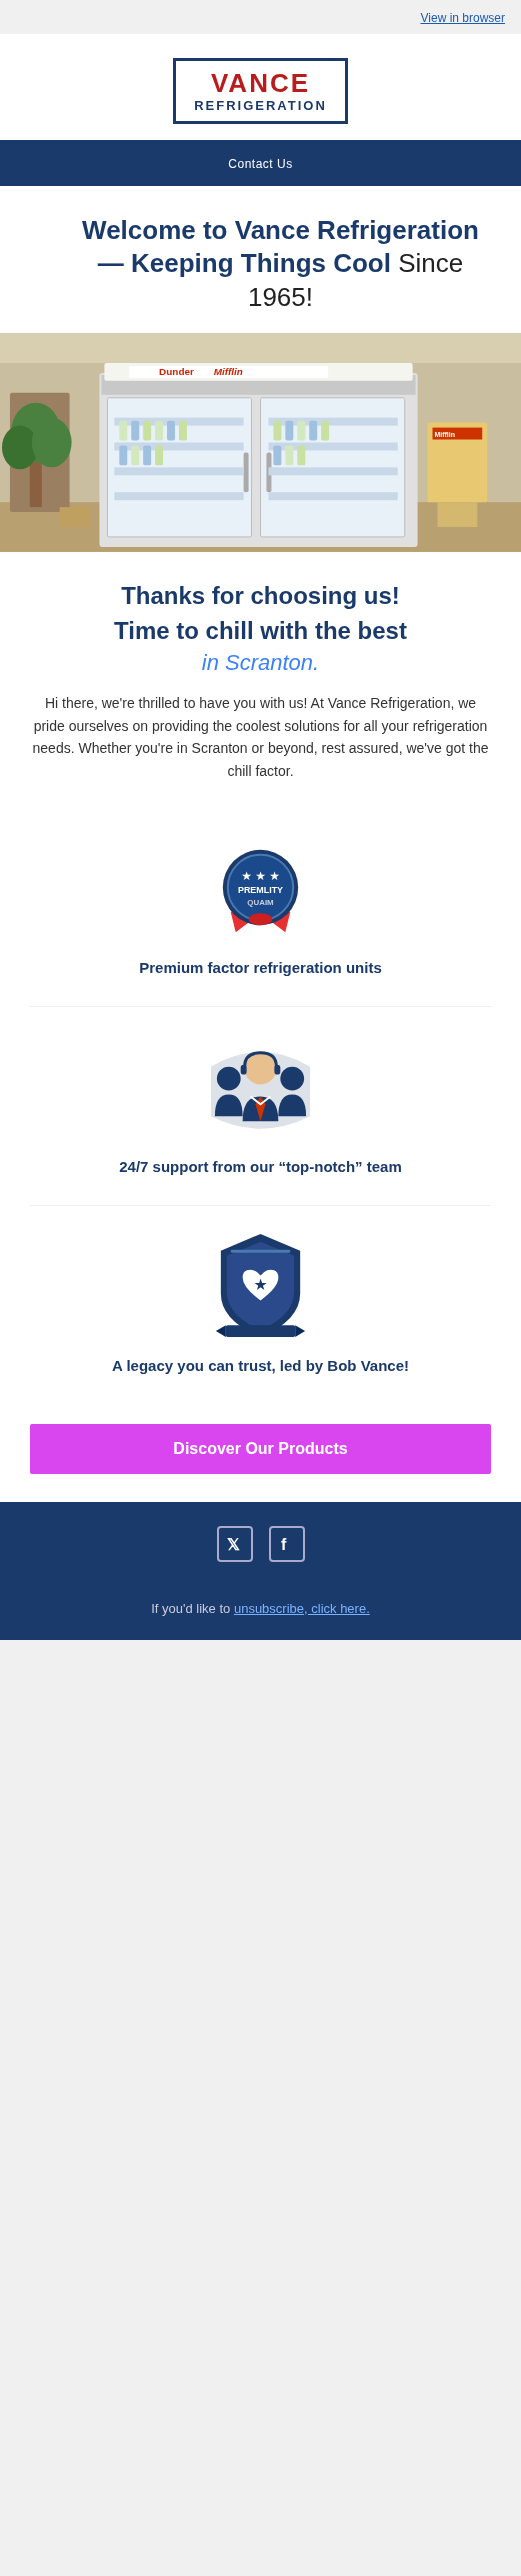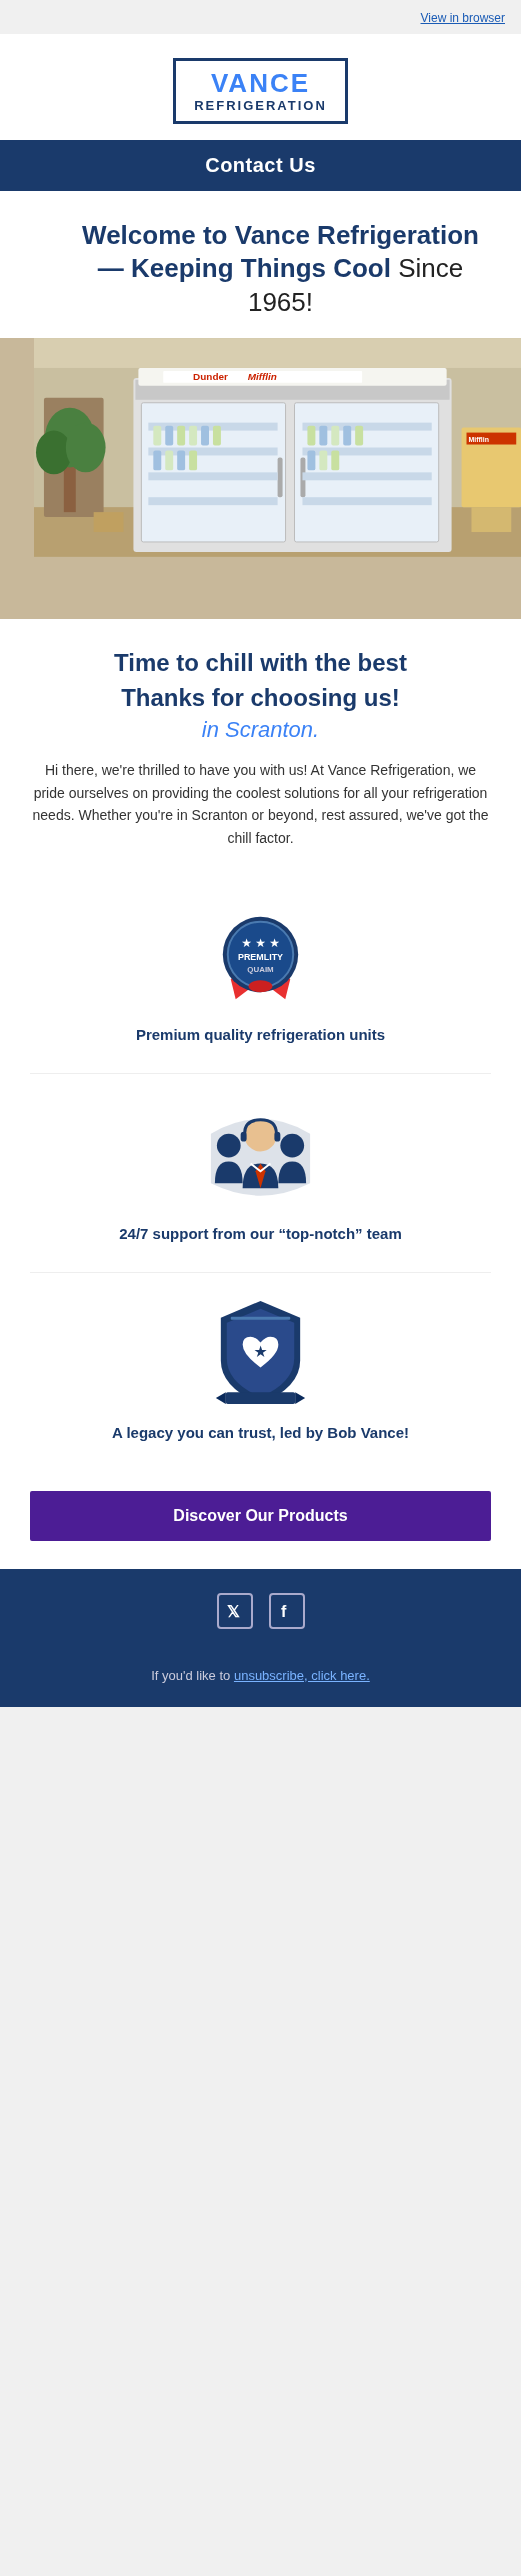--- a/index.html
+++ b/index.html
@@ -30,63 +30,62 @@
       background: #ffffff;
     }
     .logo-box {
       display: inline-block;
       border: 3px solid #1a3a6b;
       padding: 8px 18px;
     }
     .logo-box .logo-top {
       font-size: 26px;
       font-weight: 900;
-      color: #3b82f6;
+      color: #b91c1c;
       letter-spacing: 2px;
       line-height: 1.1;
     }
     .logo-box .logo-bottom {
       font-size: 13px;
       font-weight: 700;
       color: #1a3a6b;
       letter-spacing: 2px;
     }
     .contact-bar {
       background: #1a3a6b;
       text-align: center;
       padding: 14px 0;
     }
     .contact-bar span {
       color: #ffffff;
-      font-size: 20px;
-      font-weight: bold;
+      font-size: 12px;
+      font-weight: normal;
       letter-spacing: 0.5px;
     }
     .hero-text {
       text-align: center;
       padding: 28px 30px 18px;
       margin-left: 40px;
     }
     .hero-text h1 {
       font-size: 26px;
       color: #1a3a6b;
       font-weight: 900;
       line-height: 1.3;
     }
     .hero-text h1 .normal-weight {
       font-weight: 400;
       color: #222;
     }
     .hero-image {
       width: 100%;
-      height: 281px;
+      height: 219px;
       background: #c8b89a;
       overflow: hidden;
       position: relative;
-      padding-left: 34px;
     }
     .cta-section {
       text-align: center;
       padding: 28px 30px 10px;
     }
     .cta-section h2 {
       font-size: 24px;
       color: #1a3a6b;
       font-weight: 900;
       line-height: 1.3;
@@ -119,21 +118,21 @@
       color: #1a3a6b;
       margin-bottom: 20px;
     }
     .cta-button-section {
       padding: 20px 30px 28px;
       text-align: center;
     }
     .cta-button {
       display: block;
       width: 100%;
-      background: #4c1d95;
+      background: #d946ef;
       color: #fff;
       font-size: 16px;
       font-weight: bold;
       padding: 16px 0;
       text-align: center;
       border: none;
       cursor: pointer;
       border-radius: 2px;
     }
     .footer {
@@ -266,22 +265,22 @@
       <rect x="430" y="90" width="60" height="80" fill="#e8c870" rx="2"></rect>
       <rect x="435" y="95" width="50" height="12" fill="#cc3300"></rect>
       <text x="437" y="104" font-family="Arial" font-size="7" fill="#fff" font-weight="bold">Mifflin</text>
 
       <rect x="60" y="175" width="30" height="20" fill="#c0a060"></rect>
       <rect x="440" y="170" width="40" height="25" fill="#d4b870"></rect>
     </svg>
   </div>
 
   <div class="cta-section">
+    <h2>Thanks for choosing us!</h2>
     <h2>Time to chill with the best</h2>
-    <h2>Thanks for choosing us!</h2>
     <h3>in Scranton.</h3>
     <p>Hi there, we're thrilled to have you with us! At Vance Refrigeration, we pride ourselves on providing the coolest solutions for all your refrigeration needs. Whether you're in Scranton or beyond, rest assured, we've got the chill factor.</p>
   </div>
 
   <div style="height: 16px;"></div>
 
   <div class="feature-section">
     <div class="feature-icon">
       <svg width="119" height="119" viewBox="0 0 120 120" xmlns="http://www.w3.org/2000/svg">
 
@@ -294,21 +293,21 @@
 
         <text x="60" y="52" text-anchor="middle" font-size="12" fill="#fff">★ ★ ★</text>
 
         <text x="60" y="66" text-anchor="middle" font-size="9" fill="#fff" font-weight="bold">PREMLITY</text>
 
         <text x="60" y="78" text-anchor="middle" font-size="8" fill="#ccd" font-weight="bold">QUAIM</text>
 
         <ellipse cx="60" cy="92" rx="12" ry="6" fill="#cc2020"></ellipse>
       </svg>
     </div>
-    <div class="feature-label">Premium quality refrigeration units</div>
+    <div class="feature-label">Premium factor refrigeration units</div>
   </div>
 
   <div class="divider"></div>
 
   <div class="feature-section">
     <div class="feature-icon">
       <svg width="119" height="119" viewBox="0 0 120 120" xmlns="http://www.w3.org/2000/svg">
 
         <path d="M10,40 Q60,10 110,40 L110,90 Q60,115 10,90 Z" fill="#1a3a6b" opacity="0.15"></path>
 

